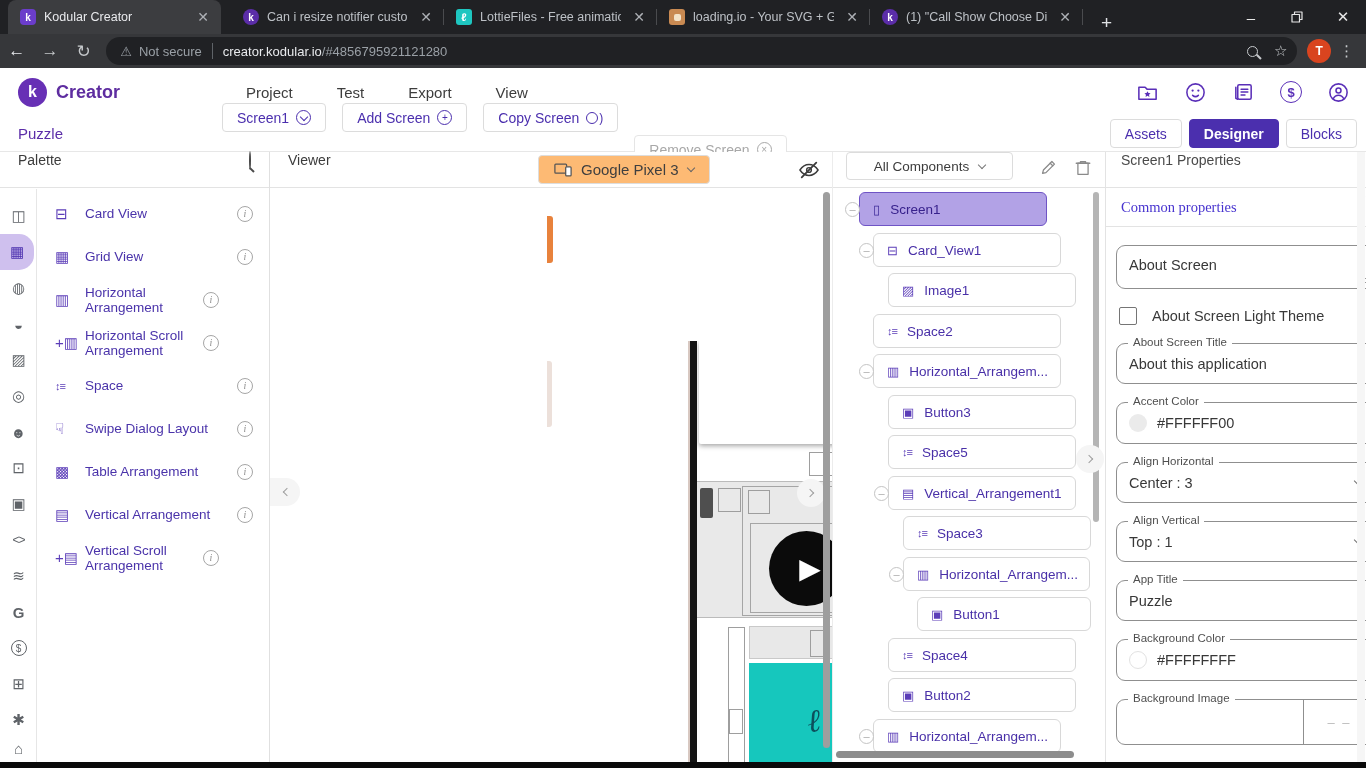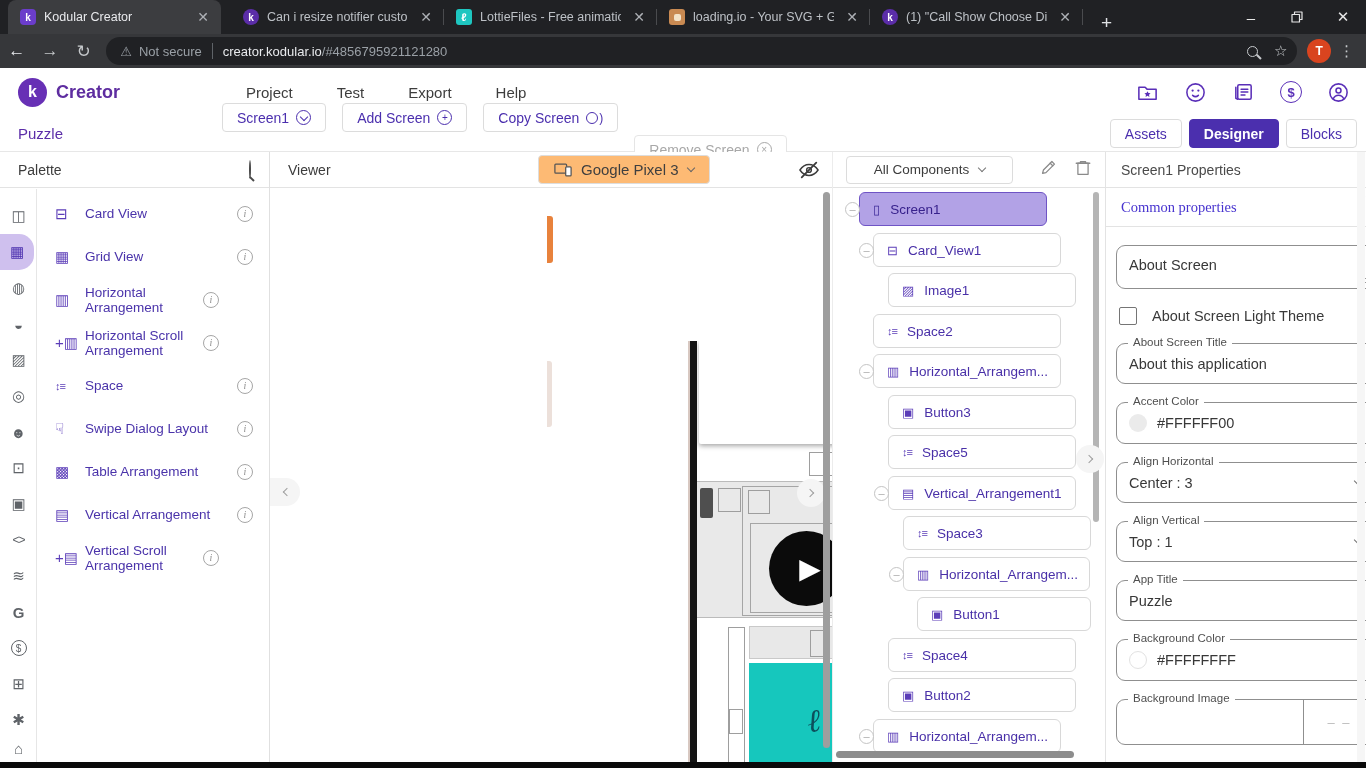--- a/index.html
+++ b/index.html
@@ -52,21 +52,21 @@
   .projname { color:#5b2da8; font-size:15px; margin-left:18px; }
   .sbtns { position:absolute; left:222px; display:flex; gap:16px; }
   .sbtn { height:29px; border:1px solid #dcdcdc; border-radius:4px; background:#fff; color:#4b2fae; font-size:14px; display:flex; align-items:center; gap:7px; padding:0 14px; cursor:pointer; }
   .sbtn.disabled { color:#a8a8a8; border-color:#e5e5e5;margin-top:32px; }
   .rbtns { margin-left:auto; display:flex; gap:7px; margin-right:9px; }
   .sbtn.filled { background:#4b2fae; color:#fff; border-color:#4b2fae; font-weight:bold; }
   .circ { width:15px; height:15px; border:1.4px solid currentColor; border-radius:50%; display:inline-flex; align-items:center; justify-content:center; font-size:10px; line-height:1; flex:none; }
   .chev { width:6px; height:6px; border-right:1.6px solid currentColor; border-bottom:1.6px solid currentColor; transform:rotate(45deg); display:inline-block; } .chev.left { transform:rotate(135deg); } .chev.right { transform:rotate(-45deg); }
 
   
-  .panel-h { height:36px; border-bottom:1px solid #e3e3e3; display:flex; align-items:center; }
+  .panel-h { height:36px; border-bottom:1px solid #e3e3e3; display:flex; }
   .palette { position:absolute; left:0; top:152px; width:270px; height:610px; background:#fff; border-right:1px solid #e0e0e0; }
   .palette-title { color:#3c3c3c; font-size:14px; margin-left:18px; }
   .pal-search { margin-left:auto; margin-right:18px; }
   .pmag { width:12px; height:12px; border:1.7px solid #4a4a4a; border-radius:50%; position:relative; }
   .pmag::after { content:""; position:absolute; width:6px; height:1.7px; background:#4a4a4a; right:-5px; bottom:-2px; transform:rotate(45deg); }
   .pal-body { position:absolute; top:37px; bottom:0; left:0; right:0; display:flex; }
   .catstrip { width:37px; border-right:1px solid #e6e6e6; display:flex; flex-direction:column; align-items:flex-start; padding-top:9px; }
   .cat { width:37px; height:36px; display:flex; align-items:center; justify-content:center; color:#5f6368; font-size:15px; cursor:pointer; }
   .cat.sel { background:#cfc0ee; width:34px; border-radius:0 15px 15px 0; color:#4b2fae; }
   .plist { flex:1; padding-top:3px; }
@@ -194,21 +194,21 @@
     <span class="kebab">⋮</span>
   </div>
 
   <div class="khead">
     <span class="klogo">k</span>
     <span class="kbrand">Creator</span>
     <div class="knav">
       <span>Project</span>
       <span>Test</span>
       <span>Export</span>
-      <span>Help</span>
+      <span>View</span>
     </div>
     <div class="kicons">
       <span>
           <svg width="23" height="23" viewBox="0 0 24 24" fill="none" stroke="#5a2fb8" stroke-width="1.6">
             <path d="M3 6.5h6.5l2 2H21v10.5H3z"></path>
             <path d="M12 10.6l1 2 2.2.3-1.6 1.5.4 2.2-2-1.1-2 1.1.4-2.2-1.6-1.5 2.2-.3z" fill="#5a2fb8" stroke="none"></path>
           </svg>
         </span>
       <span>
           <svg width="23" height="23" viewBox="0 0 24 24" fill="none" stroke="#5a2fb8" stroke-width="1.6">

